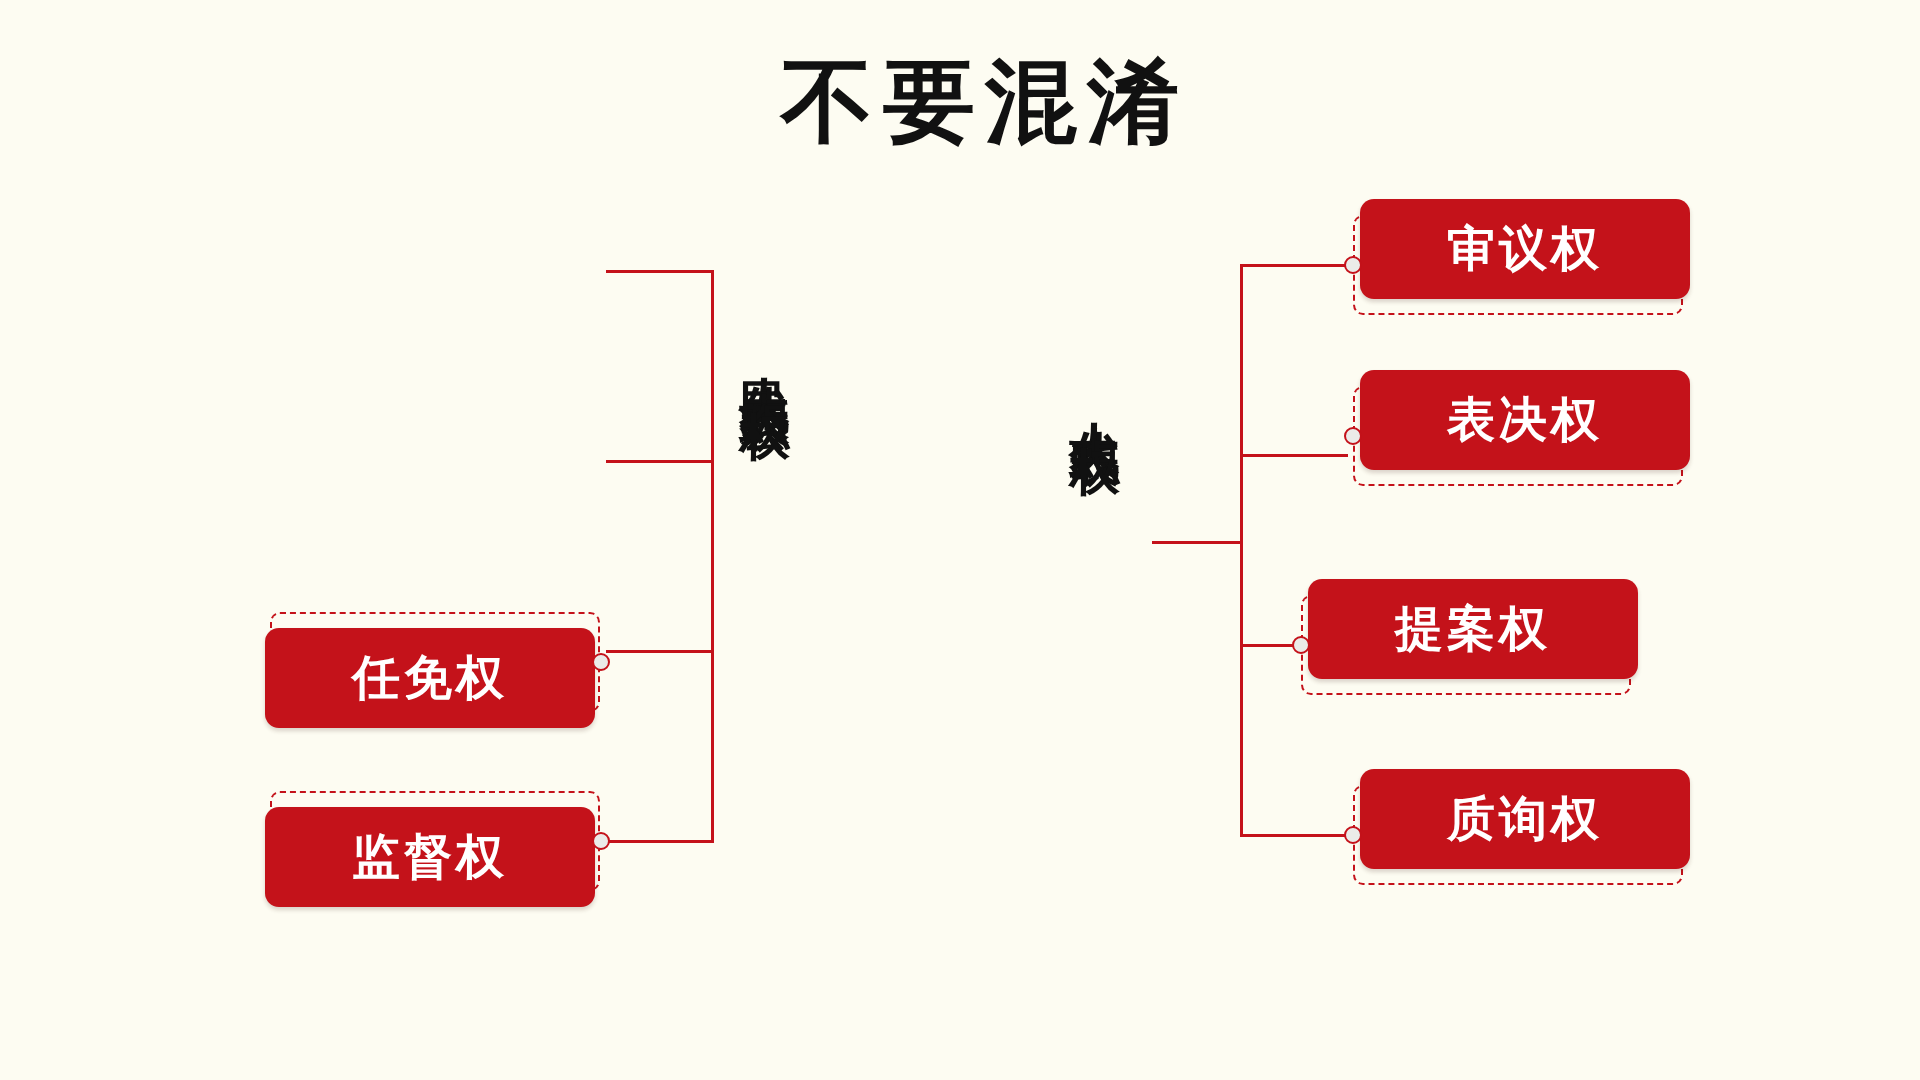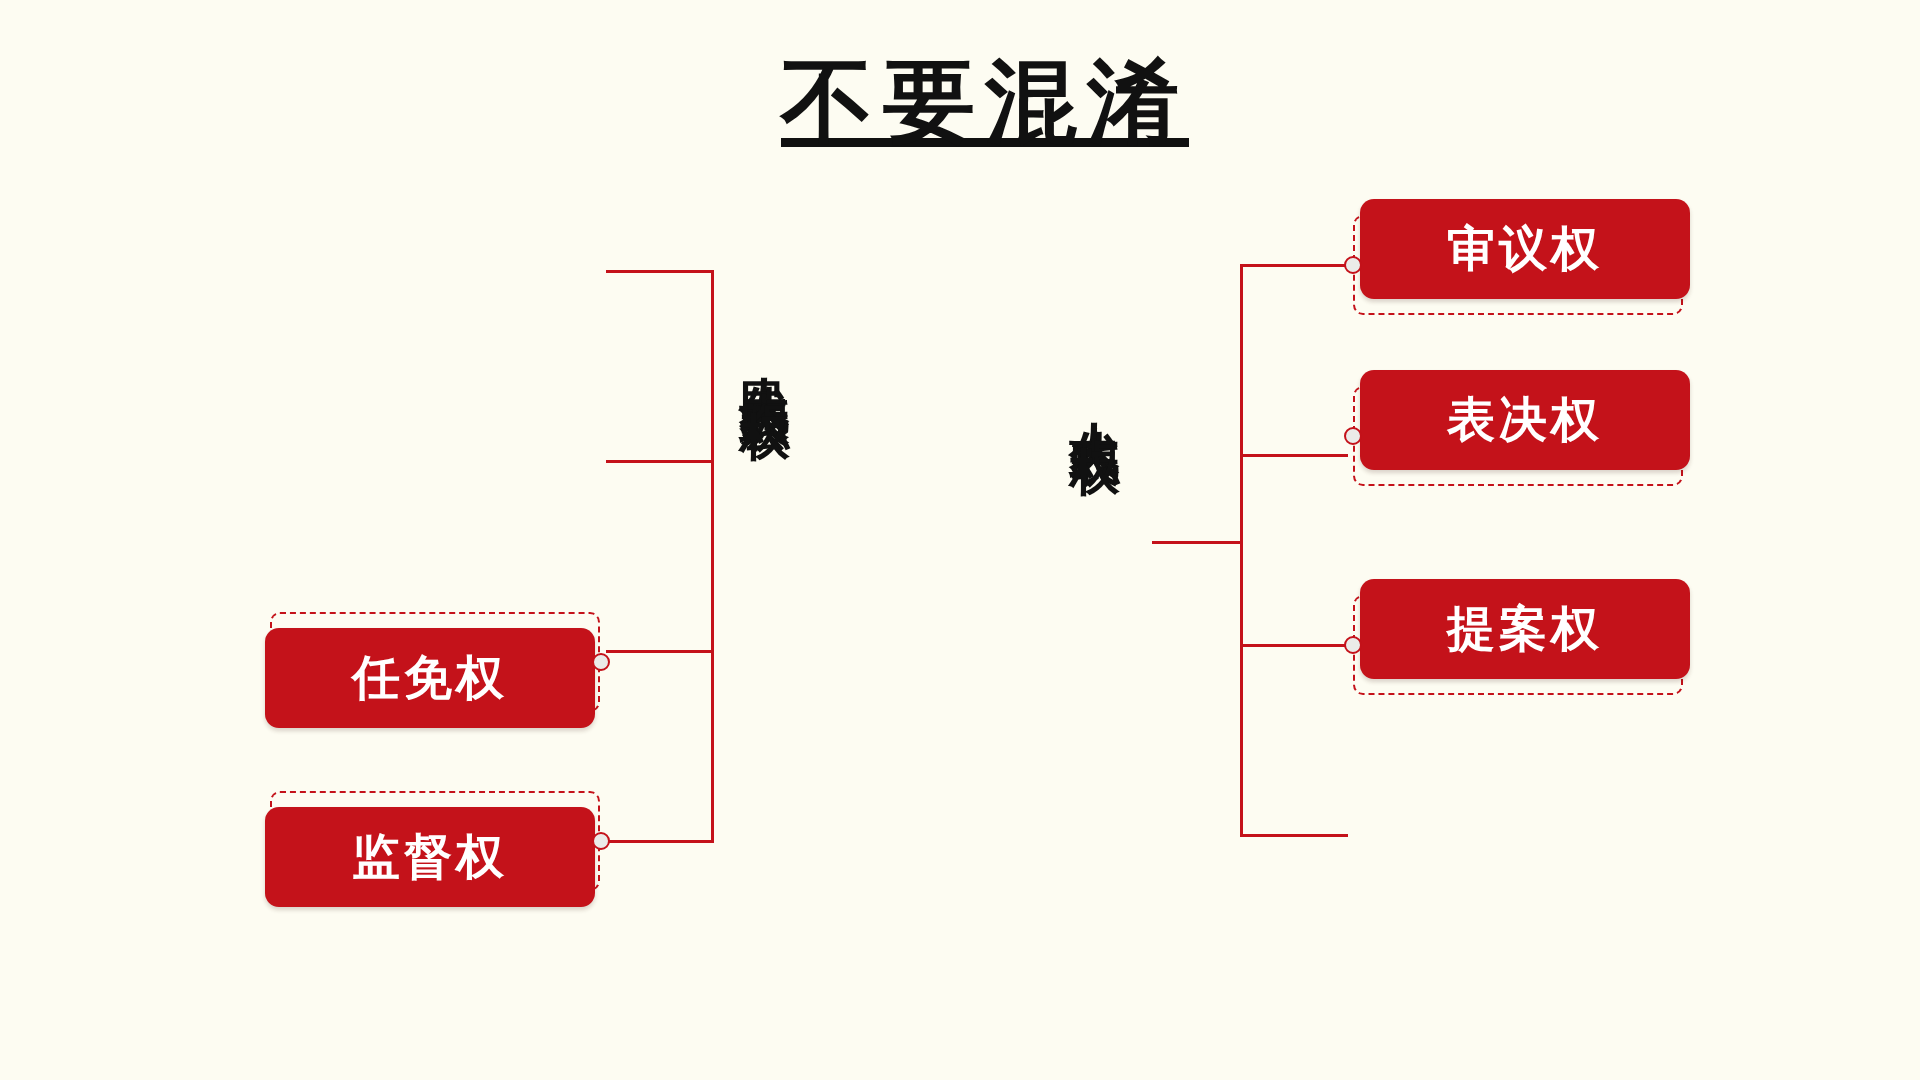--- a/index.html
+++ b/index.html
@@ -21,21 +21,20 @@
   .title{
     position:absolute;
     left:985px;top:40px;
     transform:translateX(-50%);
     font-size:92px;
     font-weight:900;
     letter-spacing:10px;
     color:var(--title-black);
     white-space:nowrap;
     font-family:"DejaVu Serif","Liberation Serif",serif;
-    text-decoration:underline;
   }
   
   .unit{position:absolute;width:330px;height:100px;}
   .ghost{
     position:absolute;
     width:330px;height:100px;
     border:2.5px dashed var(--accent-red);
     border-radius:10px;
     background:transparent;
   }
@@ -127,21 +126,28 @@
     </div>
     <div class="node"></div>
   </div>
   <div class="unit right" style="left:1360px;top:370px">
     <div class="ghost"></div>
     <div class="solid">
       <span>表决权</span>
     </div>
     <div class="node"></div>
   </div>
-  <div class="unit right" style="left:1360px;top:579px">
+  <div class="unit right" style="left:1308px;top:579px">
     <div class="ghost"></div>
     <div class="solid">
       <span>提案权</span>
+    </div>
+    <div class="node"></div>
+  </div>
+  <div class="unit right" style="left:1360px;top:769px">
+    <div class="ghost"></div>
+    <div class="solid">
+      <span>质询权</span>
     </div>
     <div class="node"></div>
   </div>
 
 </div>
 
 </body></html>

